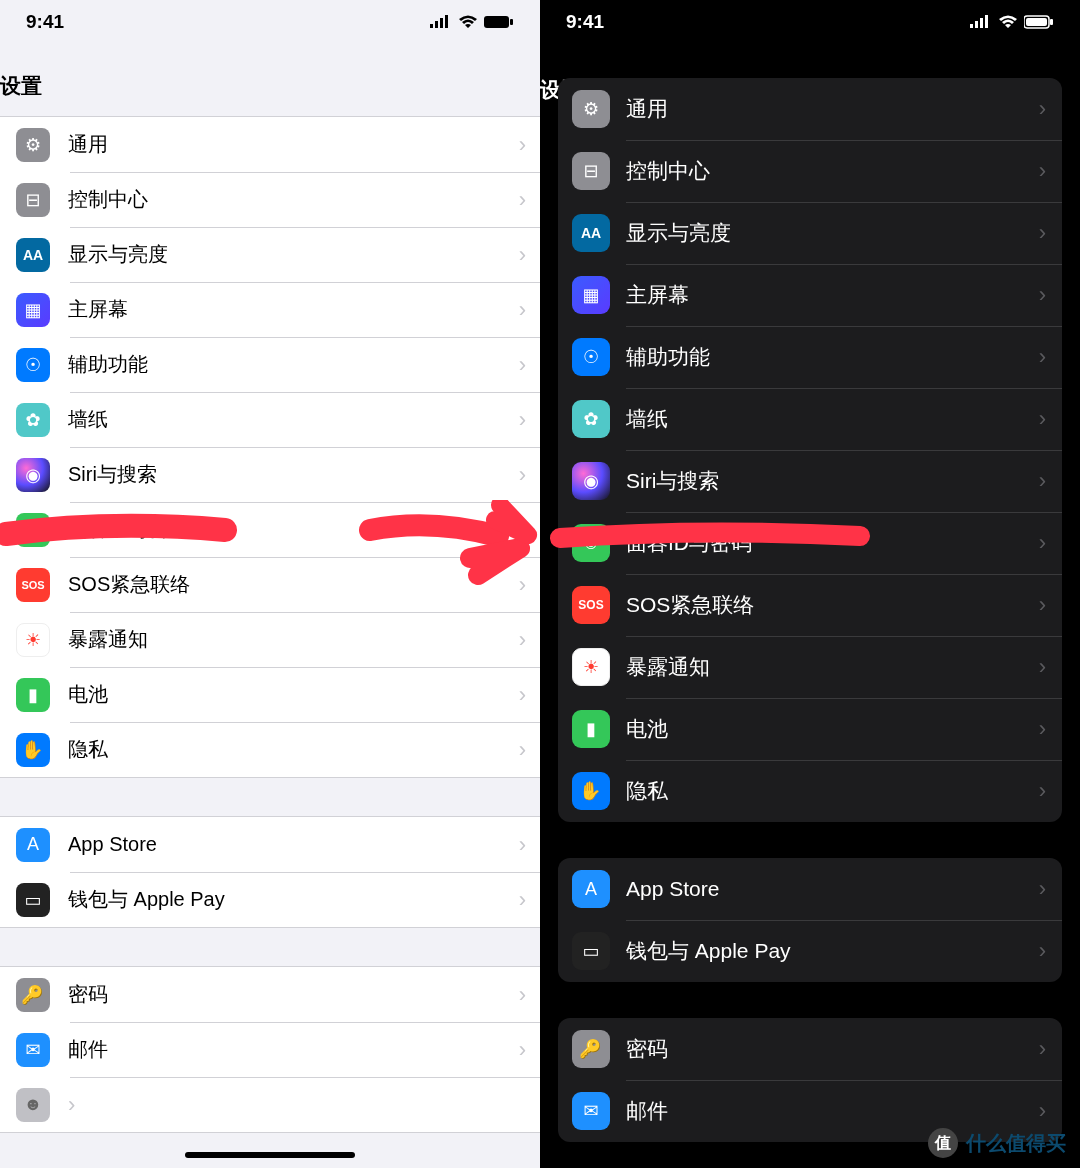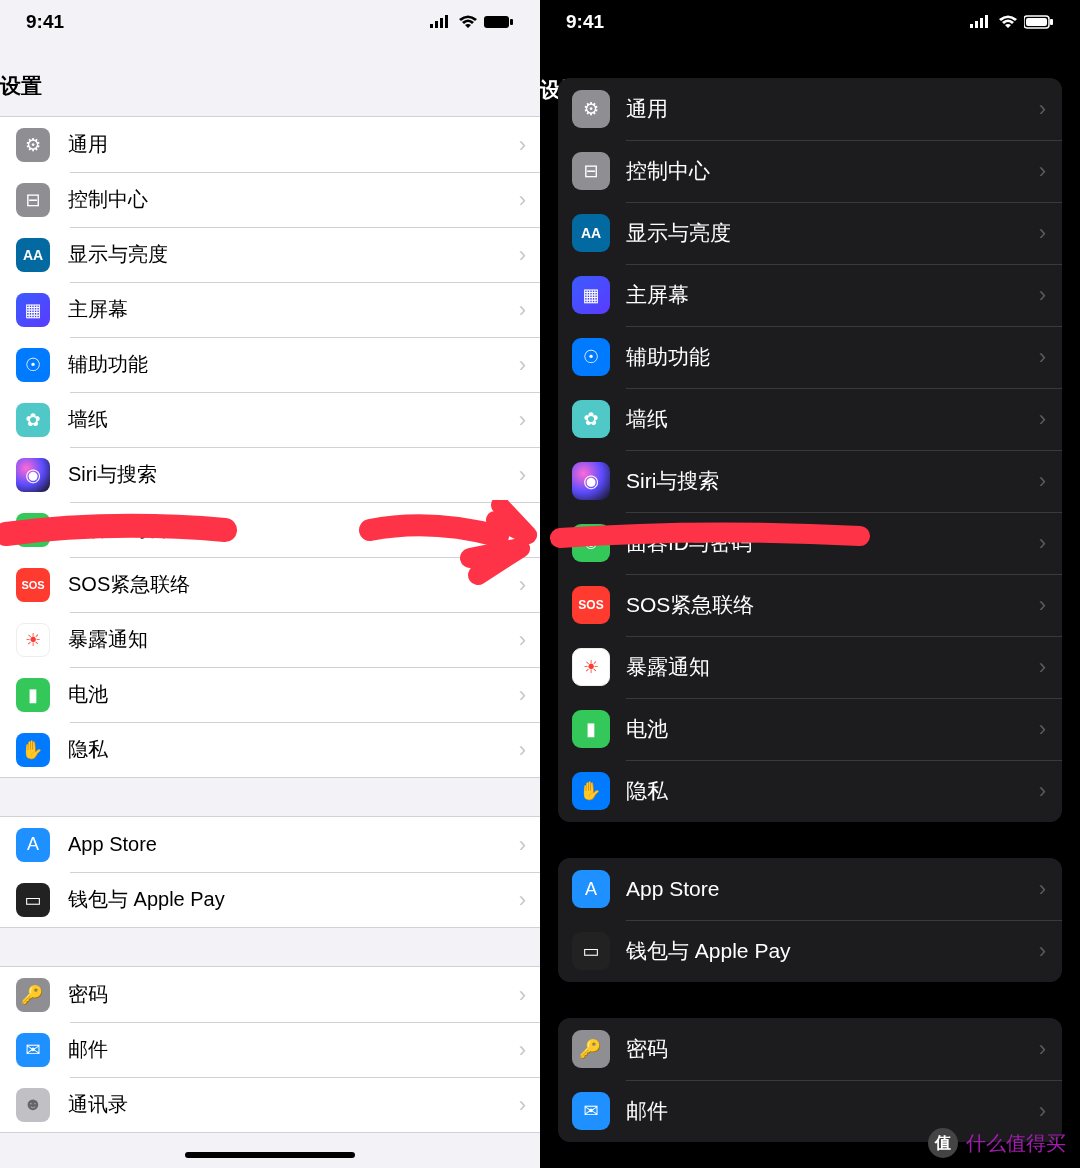--- a/index.html
+++ b/index.html
@@ -48,21 +48,21 @@
   
   .homebar { position:absolute; bottom:10px; left:50%; transform:translateX(-50%); width:170px; height:6px; border-radius:3px; background:#000; }
 
   
   .annot { position:absolute; z-index:50; pointer-events:none; }
   .annot svg { display:block; }
 
   
   .wm { position:absolute; right:14px; bottom:10px; display:flex; align-items:center; gap:8px; z-index:60; }
   .wm .badge { width:30px; height:30px; border-radius:50%; background:#444; color:#fff; display:flex; align-items:center; justify-content:center; font-size:16px; font-weight:700; }
-  .wm .txt { color:#a21caf; font-size:20px; font-weight:400; }
+  .wm .txt { color:#0c4a6e; font-size:20px; font-weight:700; }
 </style>
 </head>
 <body>
 
 <div class="phone light">
   <div class="statusbar">
     <span>9:41</span>
     <span class="status-r">
       <svg width="22" height="14">
           <rect x="0" y="9" width="3" height="4" fill="#000"></rect>
@@ -161,21 +161,20 @@
           <div class="label">密码</div>
           <div class="chev">›</div>
         </div>
         <div class="row">
           <div class="icon ic-mail">✉</div>
           <div class="label">邮件</div>
           <div class="chev">›</div>
         </div>
         <div class="row">
           <div class="icon ic-contacts">☻</div>
-          <div class="label">通讯录</div>
           <div class="chev">›</div>
         </div>
       </div>
     </div>
   <div class="homebar"></div>
 </div>
 
 <div class="phone dark">
   <div class="statusbar">
     <span>9:41</span>

